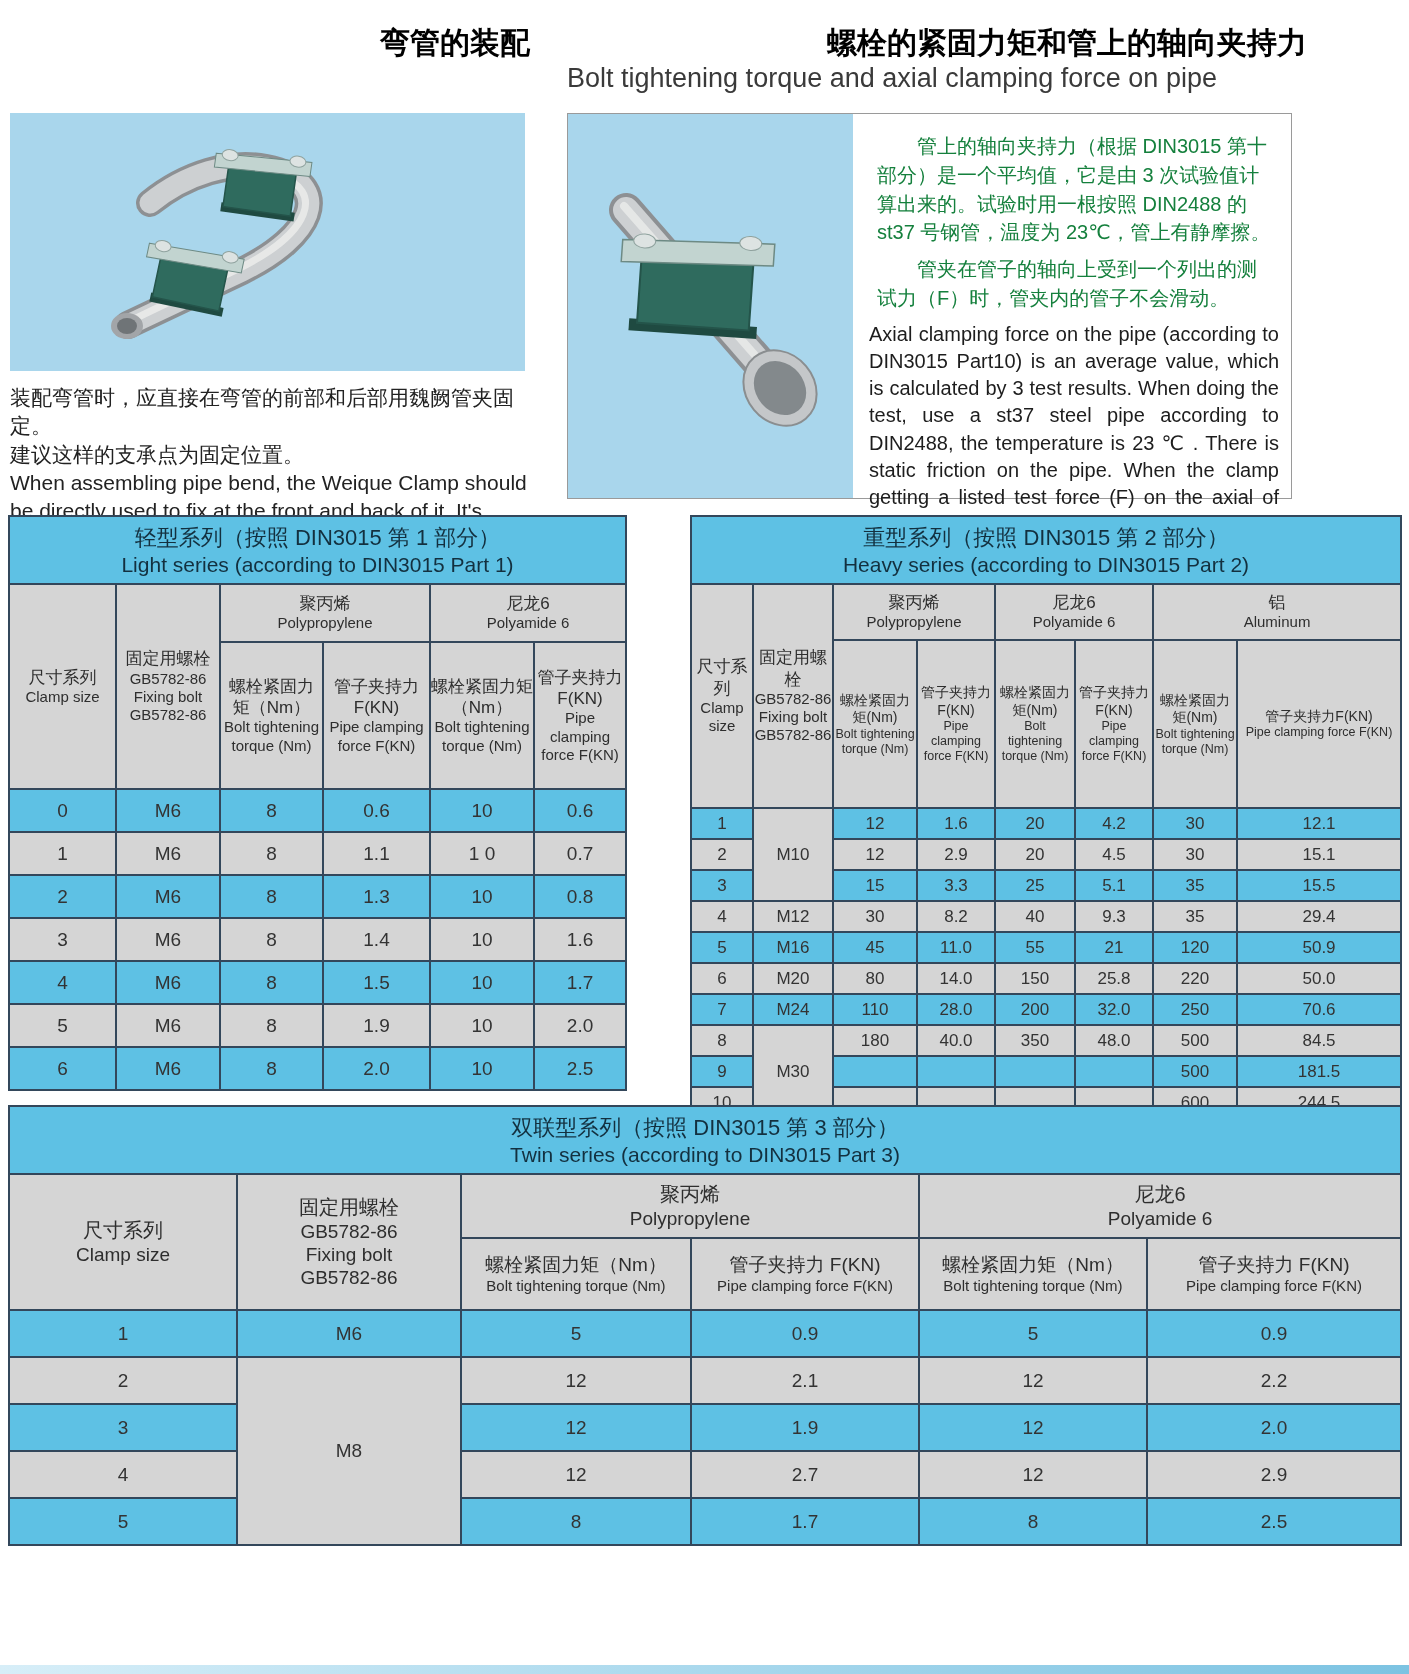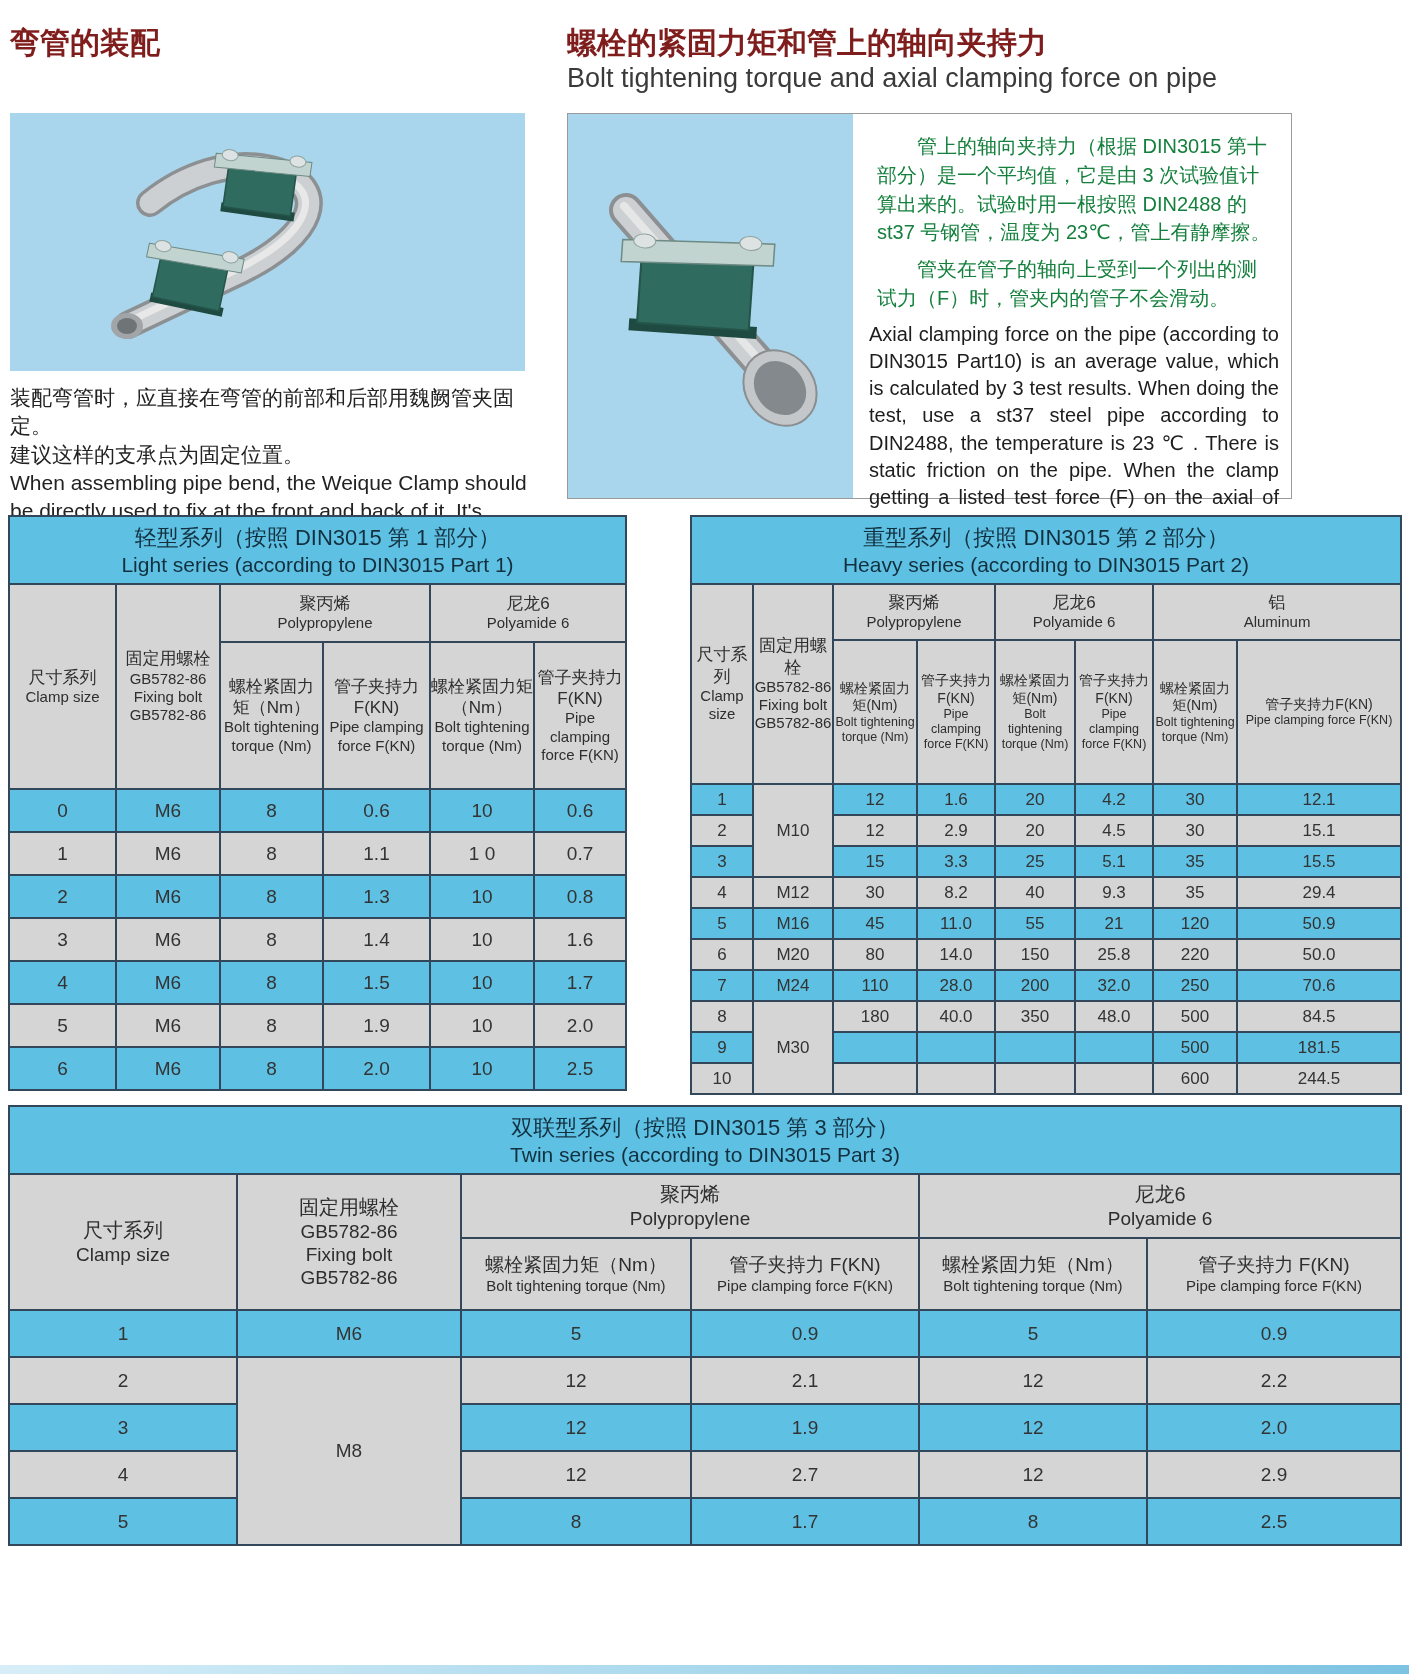--- a/index.html
+++ b/index.html
@@ -1,18 +1,18 @@
 <!DOCTYPE html>
 <html><head>
 <meta charset="utf-8">
 <style>
   html,body{margin:0;padding:0;background:#ffffff;}
   .page{position:relative;width:1409px;height:1674px;background:#ffffff;overflow:hidden;
         font-family:"Liberation Sans","DejaVu Sans",sans-serif;color:#333;}
-  .title-zh{font-size:30px;font-weight:bold;color:#7f1d1d;line-height:1.1;}
+  .title-zh{font-size:30px;font-weight:bold;color:#000000;line-height:1.1;text-align:right;}
   .title-en{font-size:27px;color:#3a3a3a;line-height:1.15;margin-top:4px;}
   .imgbox{position:absolute;background:#a9d6ec;}
   .para{font-size:21px;line-height:1.35;color:#222;}
   
   table{position:absolute;border-collapse:collapse;table-layout:fixed;}
   th,td{border:2px solid #33475b;text-align:center;vertical-align:middle;padding:0;overflow:hidden;}
   .titlebar th{background:#5ec1e4;color:#13303f;font-weight:normal;padding:6px 2px;}
   .titlebar .t-zh{font-size:22px;}
   .titlebar .t-en{font-size:21px;}
   thead th{background:#d5d5d5;font-weight:normal;color:#2e2e2e;margin-left:24px;}
@@ -248,21 +248,21 @@
         </th>
         <th colspan="2">
           <div class="h-zh">尼龙6</div>
             <div class="h-en">Polyamide 6</div>
         </th>
         <th colspan="2">
           <div class="h-zh">铝</div>
             <div class="h-en">Aluminum</div>
         </th>
       </tr>
-      <tr style="height:144px;">
+      <tr style="height:168px;">
         <th>
             <div class="h-zh-s">螺栓紧固力矩(Nm)</div>
             <div class="h-en-s">Bolt tightening torque (Nm)</div>
           </th>
         <th>
             <div class="h-zh-s">管子夹持力F(KN)</div>
             <div class="h-en-s">Pipe clamping force F(KN)</div>
           </th>
         <th>
             <div class="h-zh-s">螺栓紧固力矩(Nm)</div>

